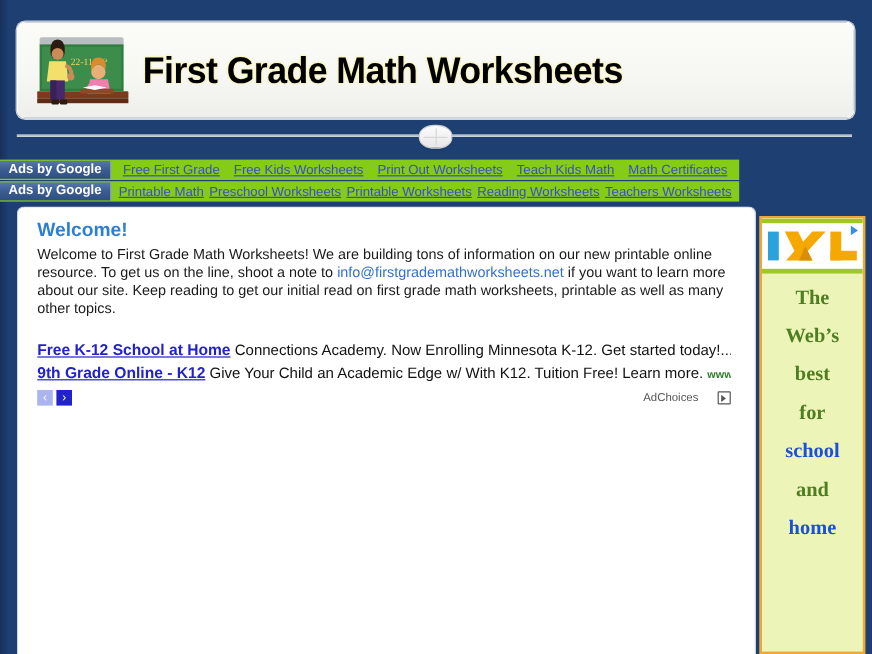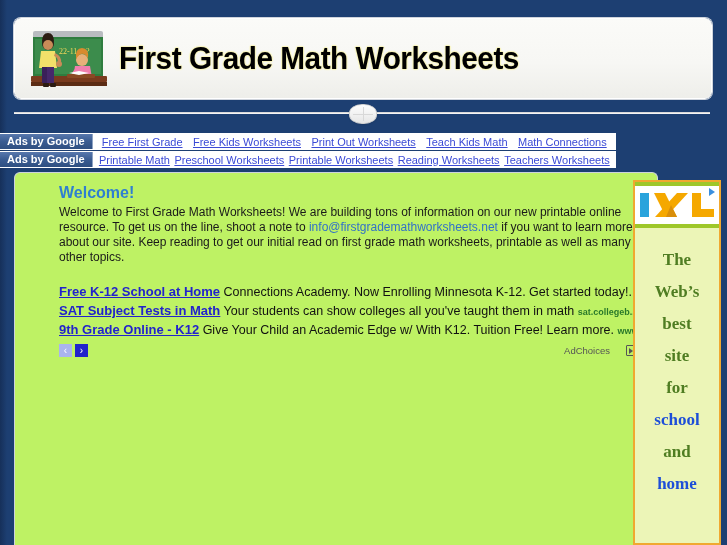--- a/index.html
+++ b/index.html
@@ -121,21 +121,21 @@
     height: 1px; margin-top: -0.5px;
     background: #d8d8d8;
   }
 
   
   .ads-bar {
     position: absolute;
     left: 0;
     width: 616px;
     height: 17px;
-    background: #ffffff;
+    background: #84cc16;
     display: flex;
     align-items: center;
     overflow: hidden;
   }
   #ads-bar-1 { top: 133px; }
   #ads-bar-2 { top: 151px; }
 
   .ads-badge {
     flex: 0 0 auto;
     height: 15px;
@@ -164,27 +164,26 @@
     font-family: "Liberation Sans", sans-serif;
     white-space: nowrap;
   }
 
   
   #content-panel {
     position: absolute;
     left: 14px; top: 172px;
     width: 614px;
     height: 373px;
-    background: #bef264;
+    background: #ffffff;
     border: 1px solid #cdd3dc;
     border-bottom: none;
     border-top-left-radius: 6px;
     border-top-right-radius: 6px;
     overflow: hidden;
-    padding-left: 28px;
   }
 
   #welcome-heading {
     color: #2f7fd1;
     font-size: 16px;
     font-family: "Liberation Sans", sans-serif;
     margin: 11px 0 3px 16px;
   }
   #welcome-body {
     margin: 0 4px 0 16px;
@@ -299,21 +298,21 @@
   }
   #sidebar-adchoices::after {
     content: "";
     position: absolute;
     left: 2px; top: 1px;
     border-left: 6px solid #3a8fe0;
     border-top: 4.5px solid transparent;
     border-bottom: 4.5px solid transparent;
   }
   #sidebar-ad-words {
-    padding-top: 16px;
+    padding-top: 4px;
     text-align: center;
     font-family: "Liberation Serif", serif;
     font-weight: bold;
     font-size: 17px;
     line-height: 32px;
     color: #4f7d22;
   }
   #sidebar-ad-words .hl { color: #1d4ed8; }
 
   
@@ -367,21 +366,21 @@
     <div id="collapse-handle"></div>
   </div>
 
   <div class="ads-bar" id="ads-bar-1">
     <div class="ads-badge">Ads by Google</div>
     <div class="ads-links">
       <a href="#">Free First Grade</a>
       <a href="#">Free Kids Worksheets</a>
       <a href="#">Print Out Worksheets</a>
       <a href="#">Teach Kids Math</a>
-      <a href="#">Math Connections</a>
+      <a href="#">Math Certificates</a>
     </div>
   </div>
 
   <div class="ads-bar" id="ads-bar-2">
     <div class="ads-badge">Ads by Google</div>
     <div class="ads-links">
       <a href="#">Printable Math</a>
       <a href="#">Preschool Worksheets</a>
       <a href="#">Printable Worksheets</a>
       <a href="#">Reading Worksheets</a>
@@ -396,25 +395,20 @@
     <p id="welcome-body"><span>Welcome to First Grade Math Worksheets! We are building tons of information on our new printable online resource. To get us on the line, shoot a note to </span><a id="welcome-email" href="#">info@firstgrademathworksheets.net</a><span> if you want to learn more about our site. Keep reading to get our initial read on first grade math worksheets, printable as well as many other topics.</span></p>
 
     <div id="text-ads">
 
       <div class="text-ad-row">
         <a class="text-ad-title" href="#">Free K-12 School at Home</a>
         <span class="text-ad-desc">Connections Academy. Now Enrolling Minnesota K-12. Get started today!...</span>
         <span class="text-ad-url"></span>
       </div>
 
-      <div class="text-ad-row">
-        <a class="text-ad-title" href="#">SAT Subject Tests in Math</a>
-        <span class="text-ad-desc">Your students can show colleges all you've taught them in math</span>
-        <span class="text-ad-url">sat.collegeb...</span>
-      </div>
 
       <div class="text-ad-row">
         <a class="text-ad-title" href="#">9th Grade Online - K12</a>
         <span class="text-ad-desc">Give Your Child an Academic Edge w/ With K12. Tuition Free! Learn more.</span>
         <span class="text-ad-url">www...</span>
       </div>
 
       <div id="text-ads-footer">
         <div class="arrow-btns">
           <span class="arrow-btn prev">‹</span>
@@ -438,21 +432,20 @@
         <polygon points="33,15 39,27 28,27" fill="#d98e0a"></polygon>
         <rect x="54" y="3" width="9" height="24" fill="#f5a800"></rect>
         <rect x="54" y="19" width="22" height="8" fill="#f5a800"></rect>
       </svg>
       <div id="sidebar-adchoices"></div>
     </div>
     <div id="sidebar-ad-words">
       <div>The</div>
       <div>Web’s</div>
       <div>best</div>
-      <div>site</div>
       <div>for</div>
       <div class="hl">school</div>
       <div>and</div>
       <div class="hl">home</div>
     </div>
   </div>
 
 </div>
 
 </body></html>

